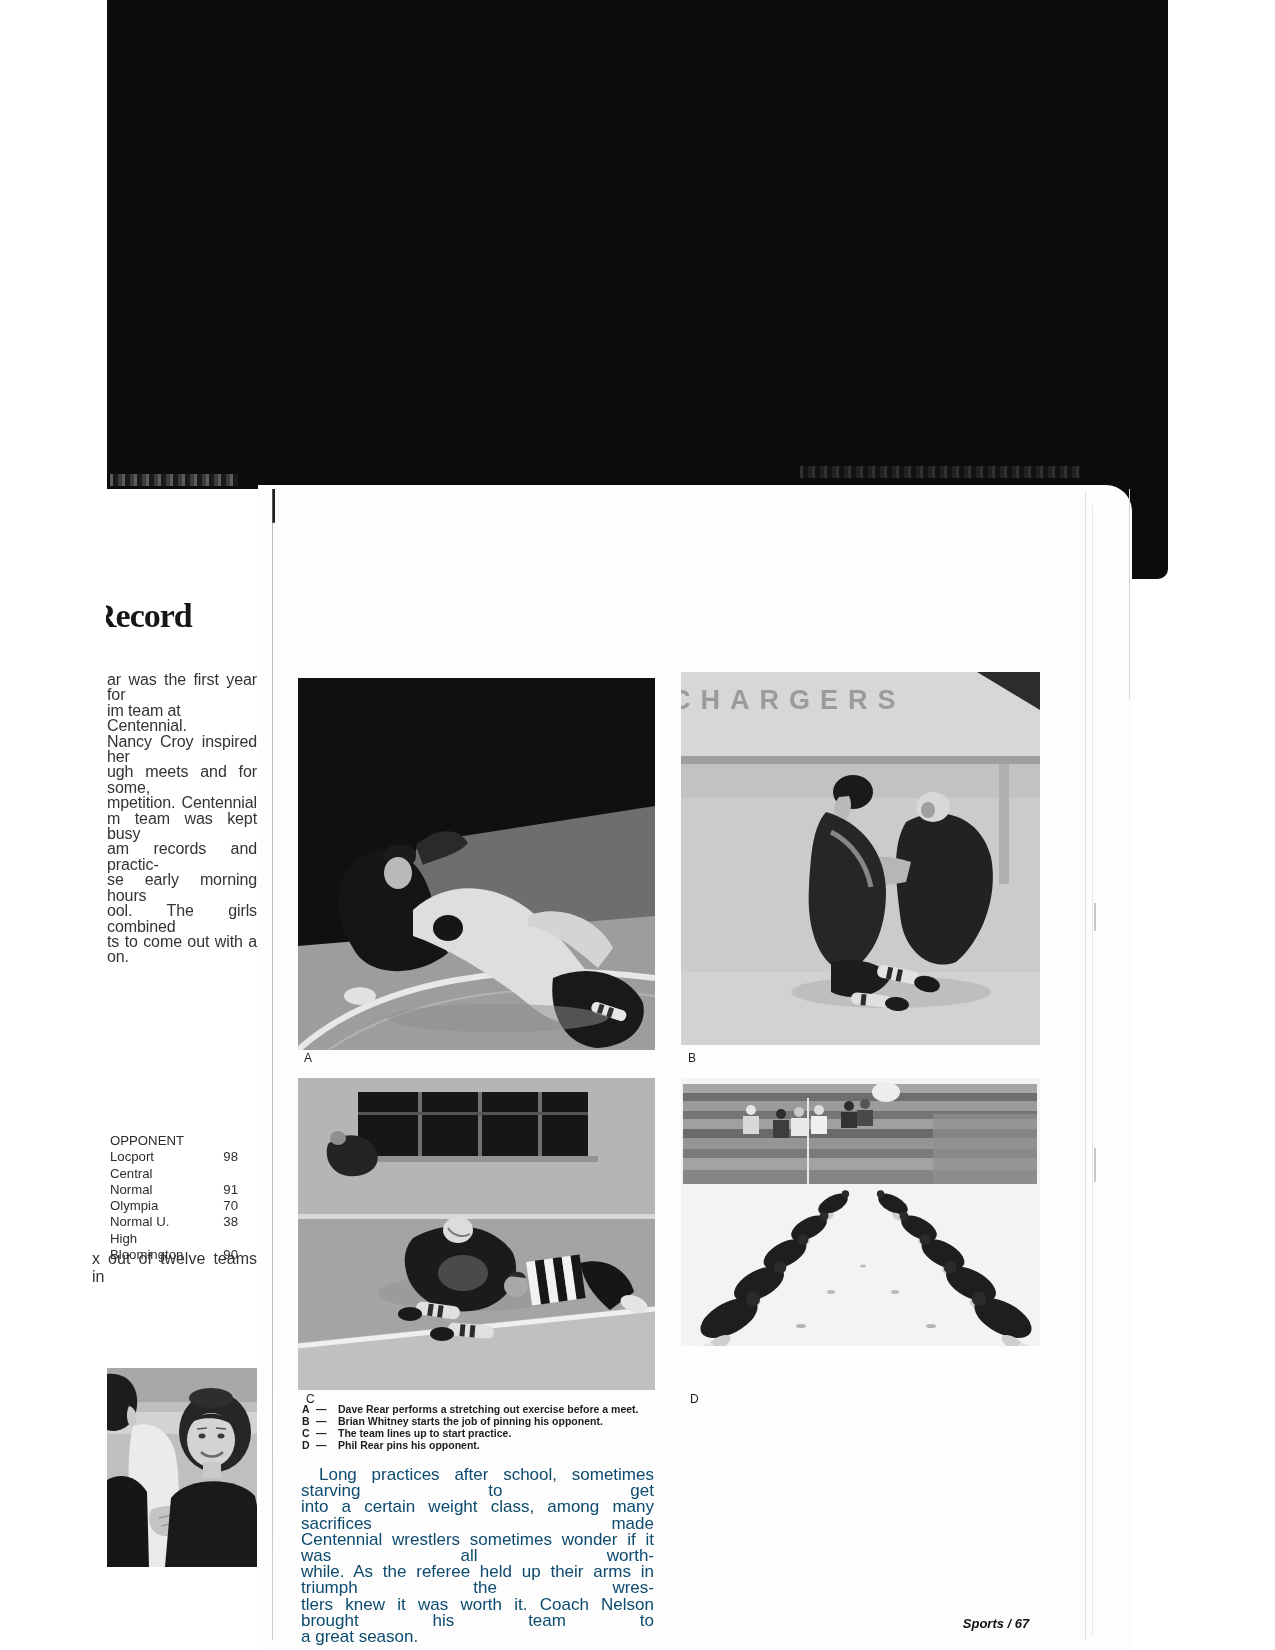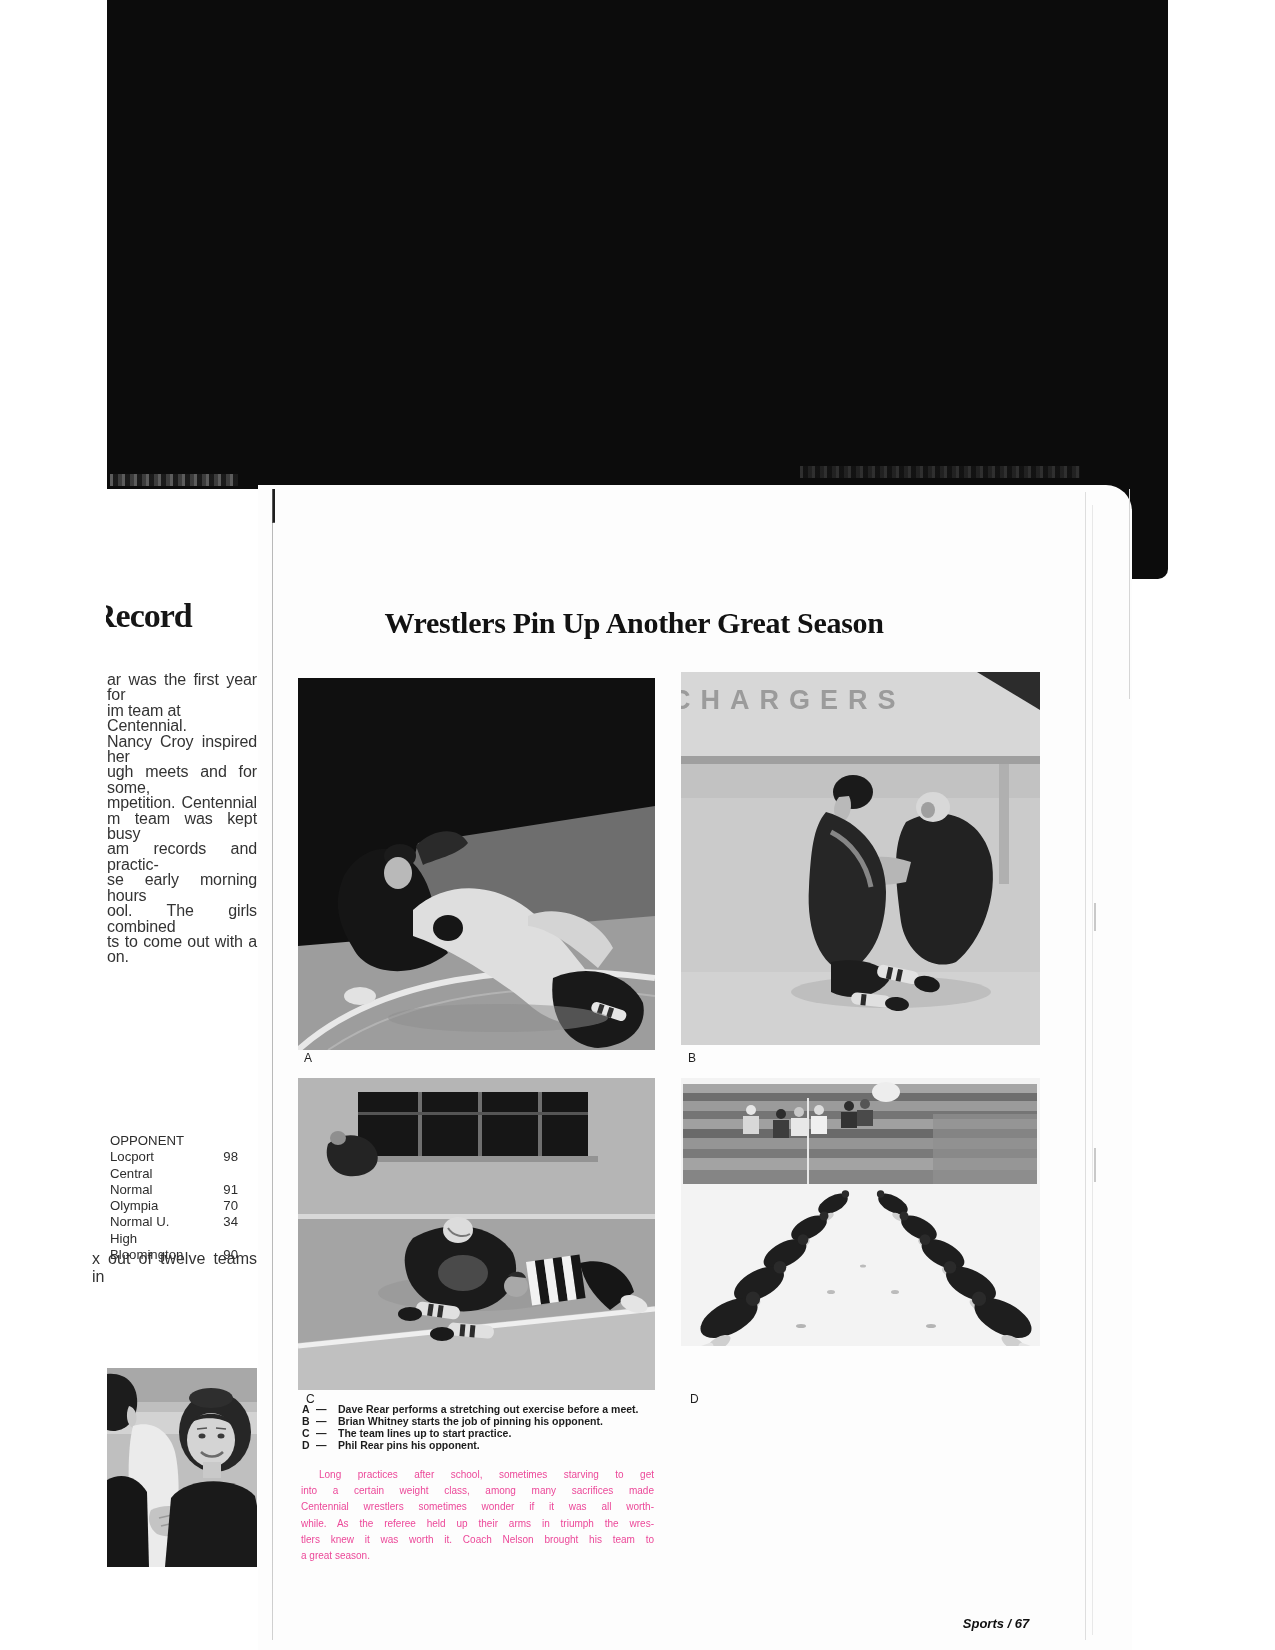--- a/index.html
+++ b/index.html
@@ -59,22 +59,22 @@
   .lab-c{left:306px;top:1392px;}
   .lab-d{left:690px;top:1392px;}
   .banner{position:absolute;left:-10px;top:13px;z-index:2;font-weight:bold;font-size:27px;
           letter-spacing:10px;color:#959595;white-space:nowrap;opacity:.9;}
 
   .captions{left:302px;top:1404px;width:400px;z-index:3;font-size:10.5px;font-weight:bold;
             line-height:11.9px;color:#1c1c1c;}
   .cap-row{display:flex;}
   .cap-lab{width:14px;}
   .cap-dash{width:22px;}
-  .main-body{left:301px;top:1467px;width:353px;z-index:3;font-size:10px;line-height:16.2px;
-             color:#ec4899;}
+  .main-body{left:301px;top:1467px;width:353px;z-index:3;font-size:17px;line-height:16.2px;
+             color:#0c4a6e;}
   .indent{text-indent:18px;}
   .footer{left:896px;top:1616px;width:200px;text-align:center;z-index:3;
           font-size:13px;font-weight:bold;font-style:italic;color:#101010;}
 </style>
 </head>
 <body>
 
 <div id="page">
 
   <div class="abs black-main"></div>
@@ -118,21 +118,21 @@
     <div class="opp-row">
       <span>Normal</span>
       <span>91</span>
     </div>
     <div class="opp-row">
       <span>Olympia</span>
       <span>70</span>
     </div>
     <div class="opp-row">
       <span>Normal U. High</span>
-      <span>34</span>
+      <span>38</span>
     </div>
     <div class="opp-row">
       <span>Bloomington</span>
       <span>90</span>
     </div>
   </div>
 
   <div class="abs lp-note">x out of twelve teams in</div>
 
   <div class="abs photo ph-girl">
@@ -152,21 +152,20 @@
       <path d="M82,56 C90,42 120,42 126,58 C116,48 92,48 82,56 Z" fill="#262626"></path>
       <ellipse cx="95" cy="68" rx="3.5" ry="2.5" fill="#3a3a3a"></ellipse>
       <ellipse cx="114" cy="68" rx="3.5" ry="2.5" fill="#3a3a3a"></ellipse>
       <path d="M90,61 L100,60 M109,60 L119,61" stroke="#555" stroke-width="1.5"></path>
       <path d="M94,84 C100,90 110,90 116,84" stroke="#6b6b6b" stroke-width="2.5" fill="none"></path>
       <rect x="96" y="94" width="18" height="16" fill="#c9c9c9"></rect>
       <path d="M64,130 C80,108 130,108 148,128 L150,138 L150,199 L58,199 Z" fill="#1a1a1a"></path>
     </svg>
   </div>
 
-  <div class="abs title">Wrestlers Pin Up Another Great Season</div>
 
   <div class="abs photo ph-a">
     <svg width="357" height="372" viewBox="0 0 357 372" xmlns="http://www.w3.org/2000/svg">
       <rect width="357" height="372" fill="#101010"></rect>
       <path d="M120,165 L357,128 L357,240 L95,262 Z" fill="#6e6e6e"></path>
       <path d="M0,268 L357,238 L357,372 L0,372 Z" fill="#9d9d9d"></path>
       <path d="M0,372 C80,300 220,282 357,300" stroke="#e8e8e8" stroke-width="6" fill="none"></path>
       <path d="M30,372 C110,318 230,300 357,318" stroke="#c2c2c2" stroke-width="2" fill="none" opacity=".6"></path>
       <path d="M45,200 C60,170 95,160 115,185 C140,210 135,250 150,275 C120,300 70,300 55,270 C40,245 35,225 45,200 Z" fill="#151515"></path>
       <ellipse cx="102" cy="178" rx="16" ry="12" fill="#1b1b1b"></ellipse>

